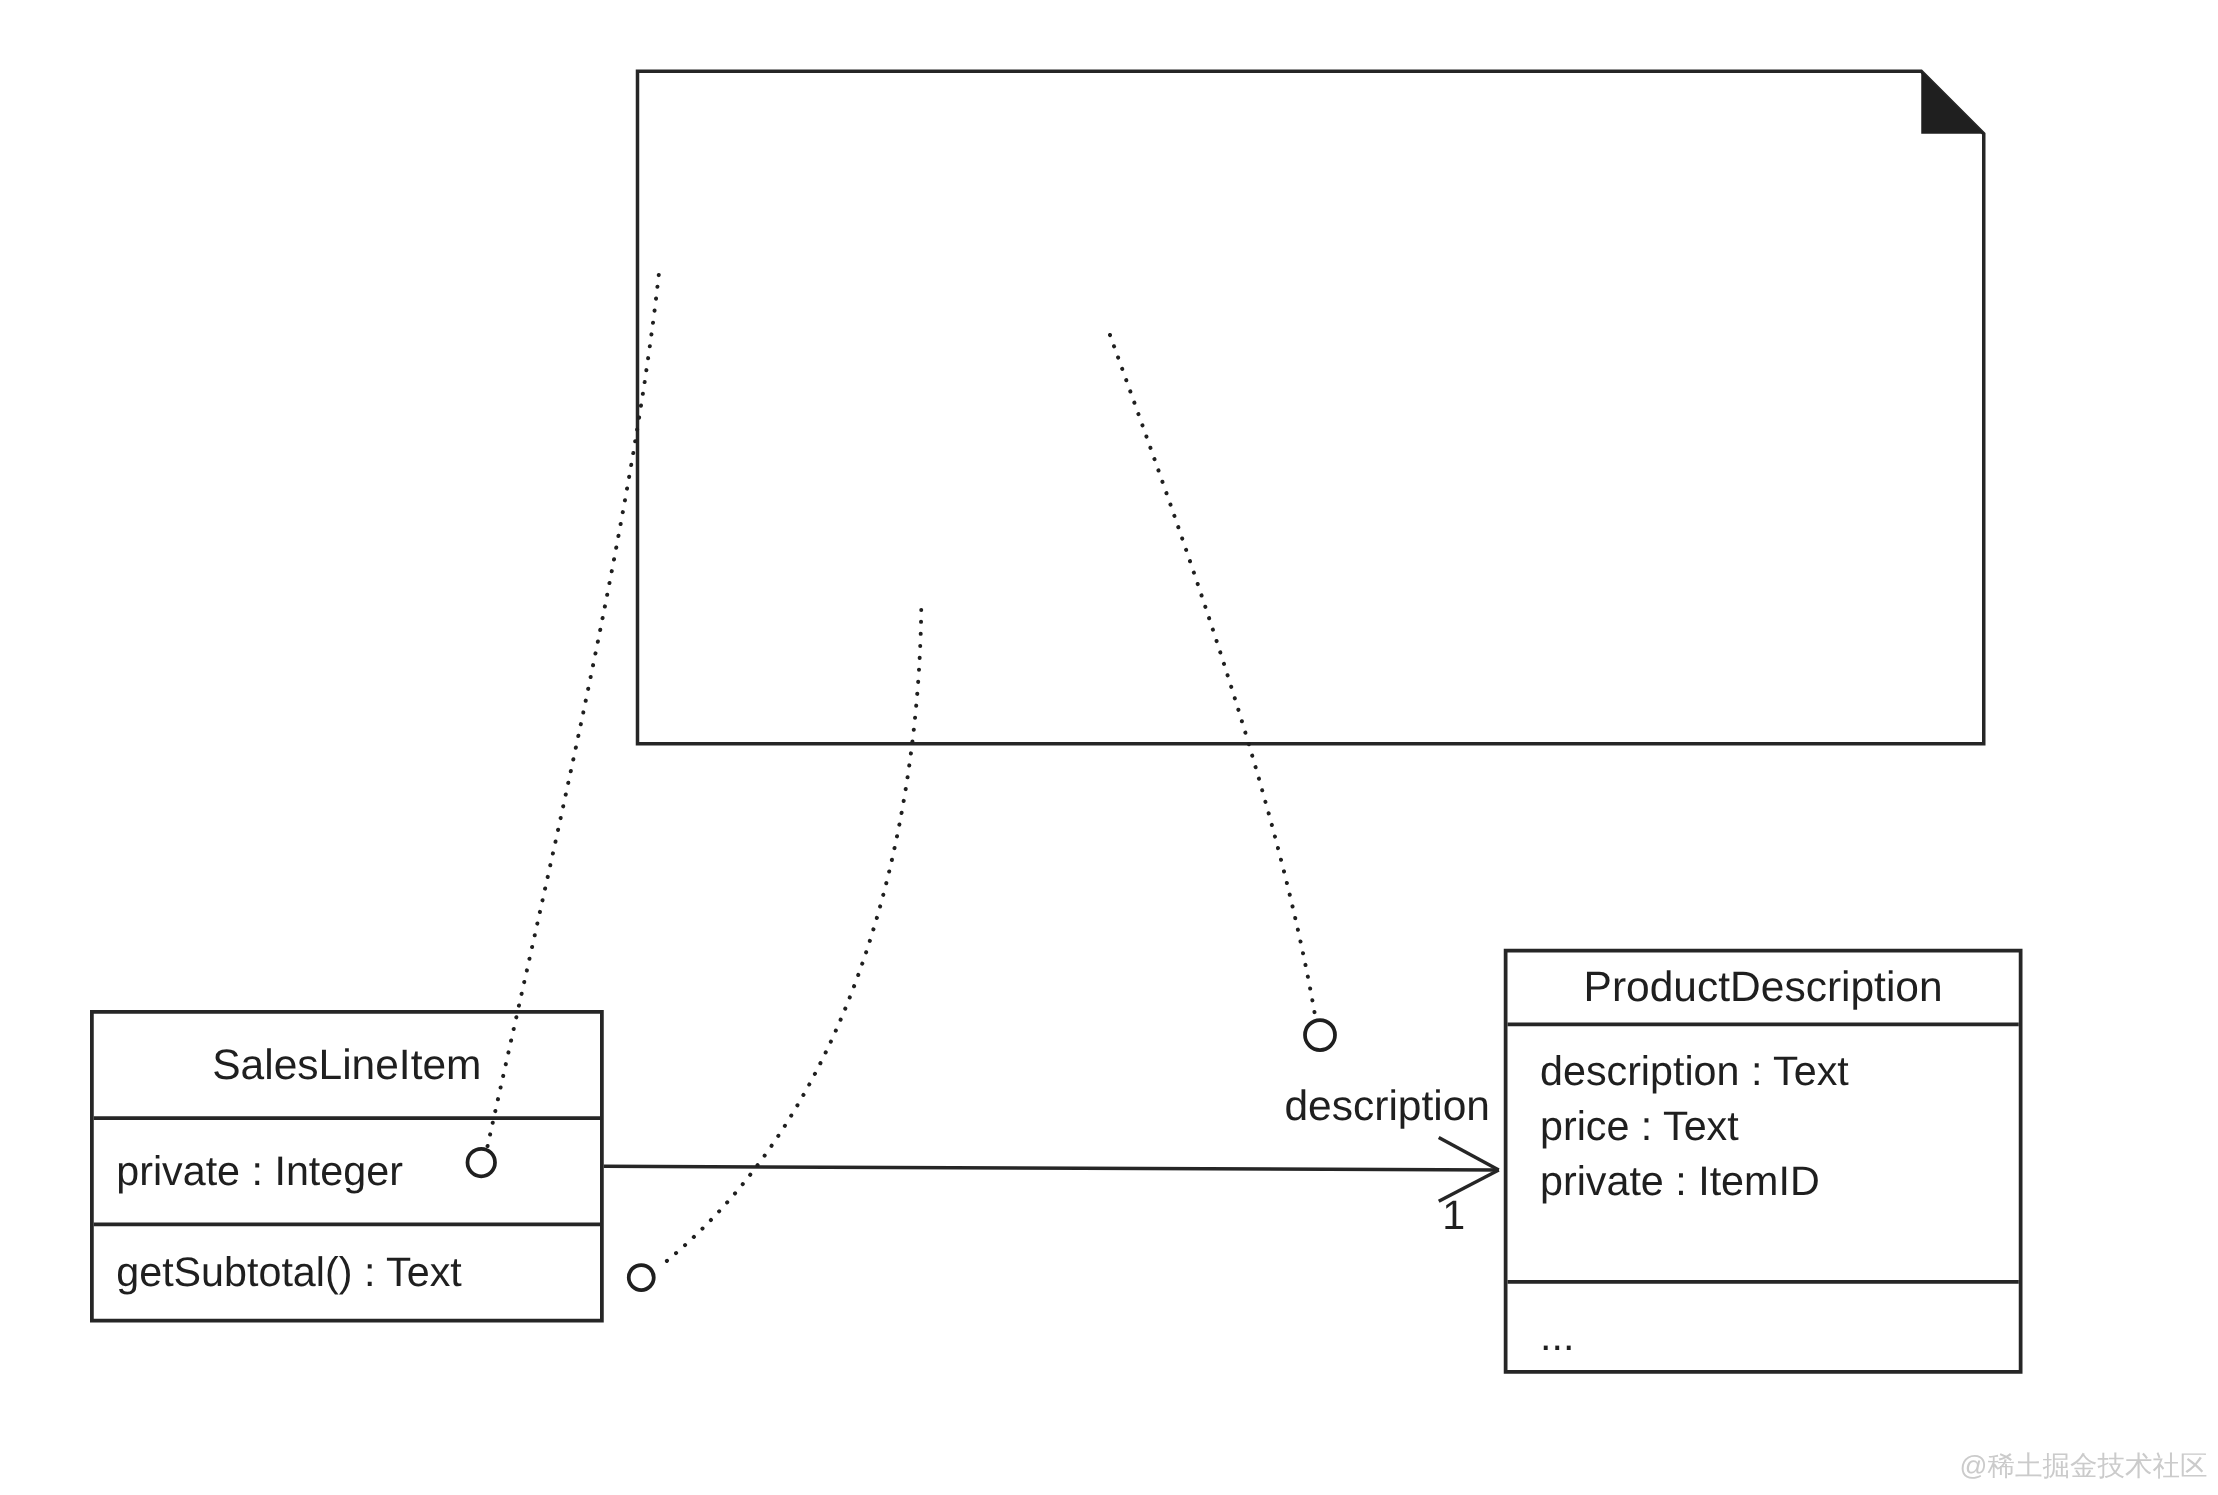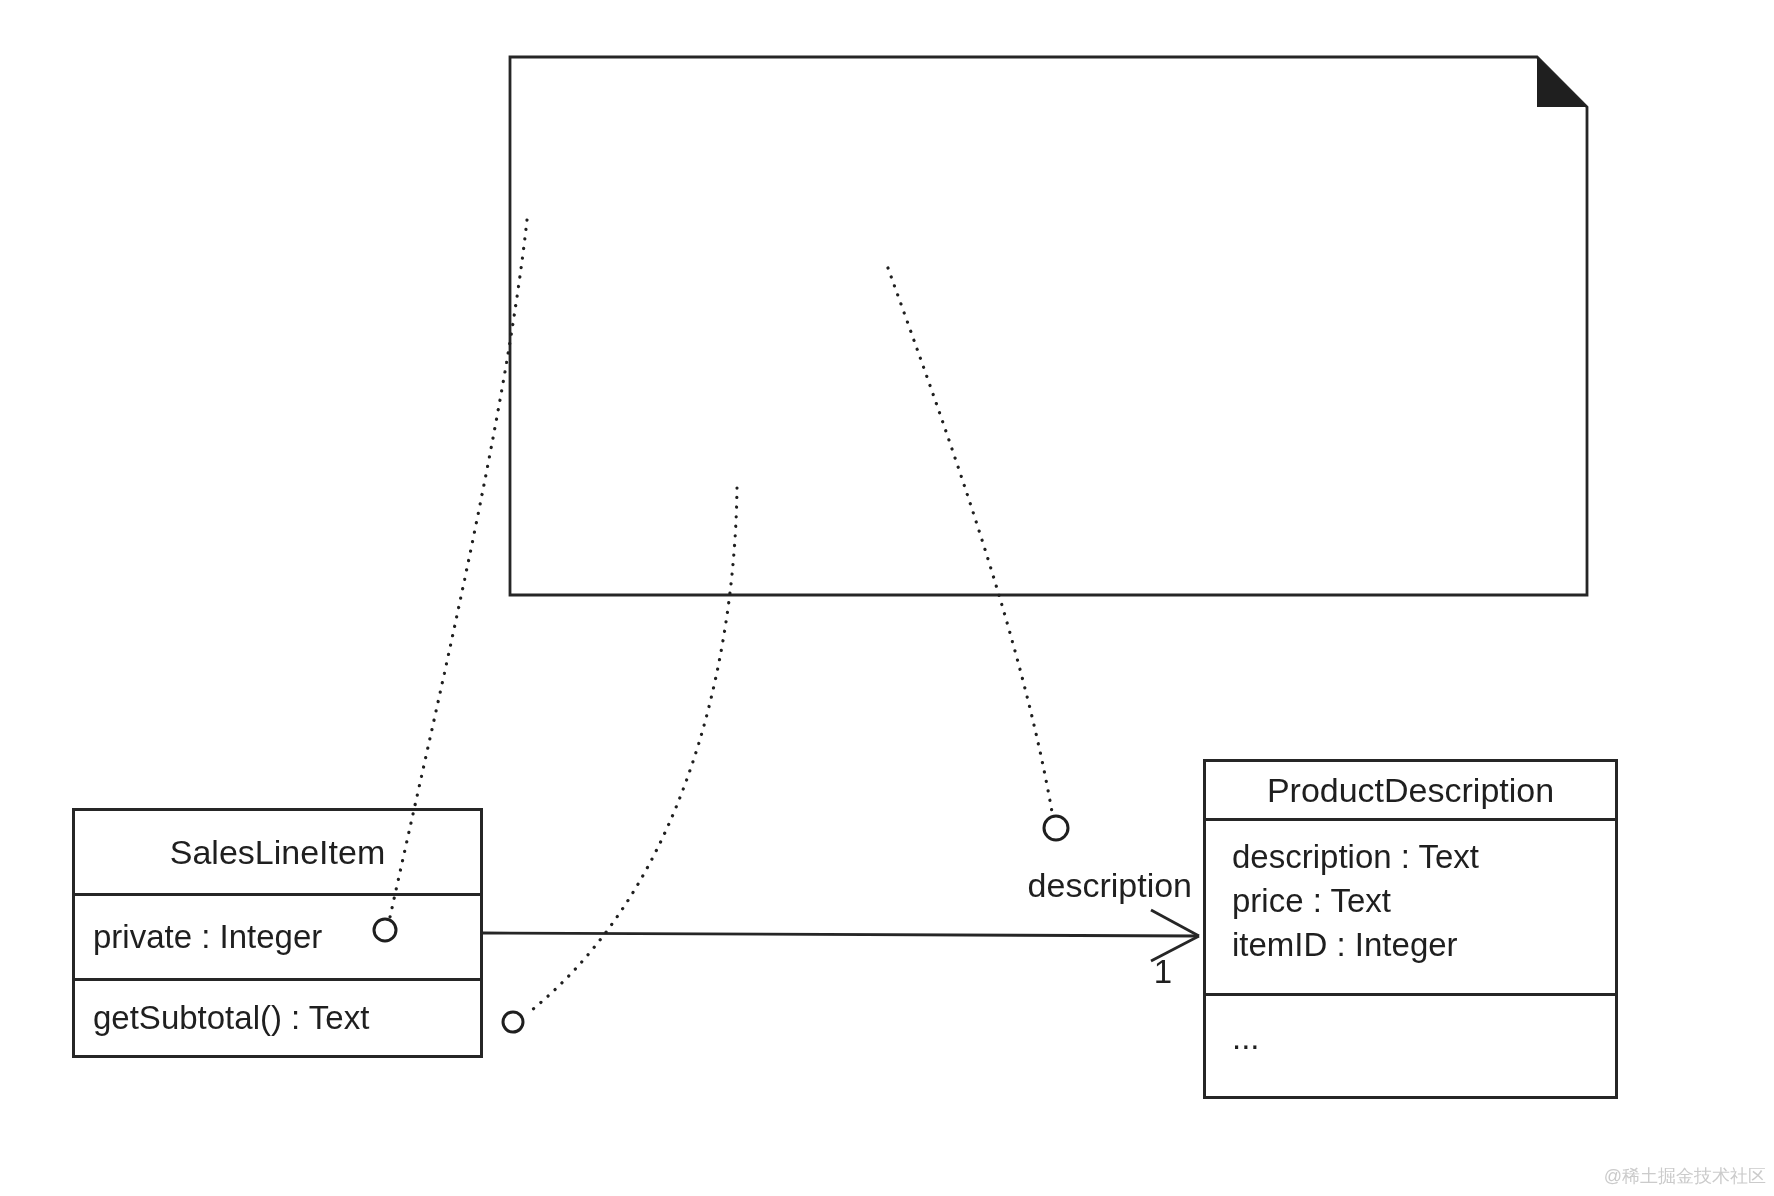--- a/index.html
+++ b/index.html
@@ -39,38 +39,38 @@
     box-sizing:border-box;
     font-size:33px;
   }
   #cls-sales{left:72px;top:808px;width:411px;height:250px;}
   #cls-sales .uml-title{height:82px;}
   #cls-sales .attrs{height:85px;display:flex;align-items:center;padding-left:18px;}
   #cls-sales .ops{height:77px;display:flex;align-items:center;padding-left:18px;}
 
   #cls-prod{left:1203px;top:759px;width:415px;height:340px;}
   #cls-prod .uml-title{height:56px;}
-  #cls-prod .attrs{height:175px;padding:14px 0 0 26px;}
+  #cls-prod .attrs{height:206px;padding:14px 0 0 26px;}
   #cls-prod .attrs div{height:44px;line-height:44px;}
   #cls-prod .ops{height:81px;padding:20px 0 0 26px;line-height:44px;}
 
   
   #assoc-label{
     position:absolute;left:940px;top:863px;width:252px;
     text-align:right;font-size:34px;line-height:44px;z-index:2;
   }
   #assoc-mult{
     position:absolute;left:1140px;top:950px;width:46px;
     text-align:center;font-size:33px;line-height:44px;z-index:2;
   }
 
   
   #watermark{
     position:absolute;right:8px;bottom:8px;
-    font-size:18px;color:#cbcbcb;z-index:4;
+    font-size:22px;color:#cbcbcb;z-index:4;
   }
 </style>
 </head>
 <body>
 
 <div id="canvas">
 
   <svg class="layer" style="z-index:1" viewBox="0 0 1774 1196">
     <g>
       <polygon points="510,57 1537,57 1587,107 1587,595 510,595" fill="#ffffff" stroke="#262626" stroke-width="2.8"></polygon>
@@ -100,21 +100,21 @@
     <div class="uml-compartment ops">
       <div>getSubtotal() : Text</div>
     </div>
   </div>
 
   <div class="uml-class" id="cls-prod">
     <div class="uml-title">ProductDescription</div>
     <div class="uml-compartment attrs">
       <div>description : Text</div>
       <div>price : Text</div>
-      <div>itemID : Integer</div>
+      <div>private : ItemID</div>
     </div>
     <div class="uml-compartment ops">
       <div>...</div>
     </div>
   </div>
 
   <div id="assoc-label">description</div>
   <div id="assoc-mult">1</div>
 
   <svg class="layer" style="z-index:3" viewBox="0 0 1774 1196">

